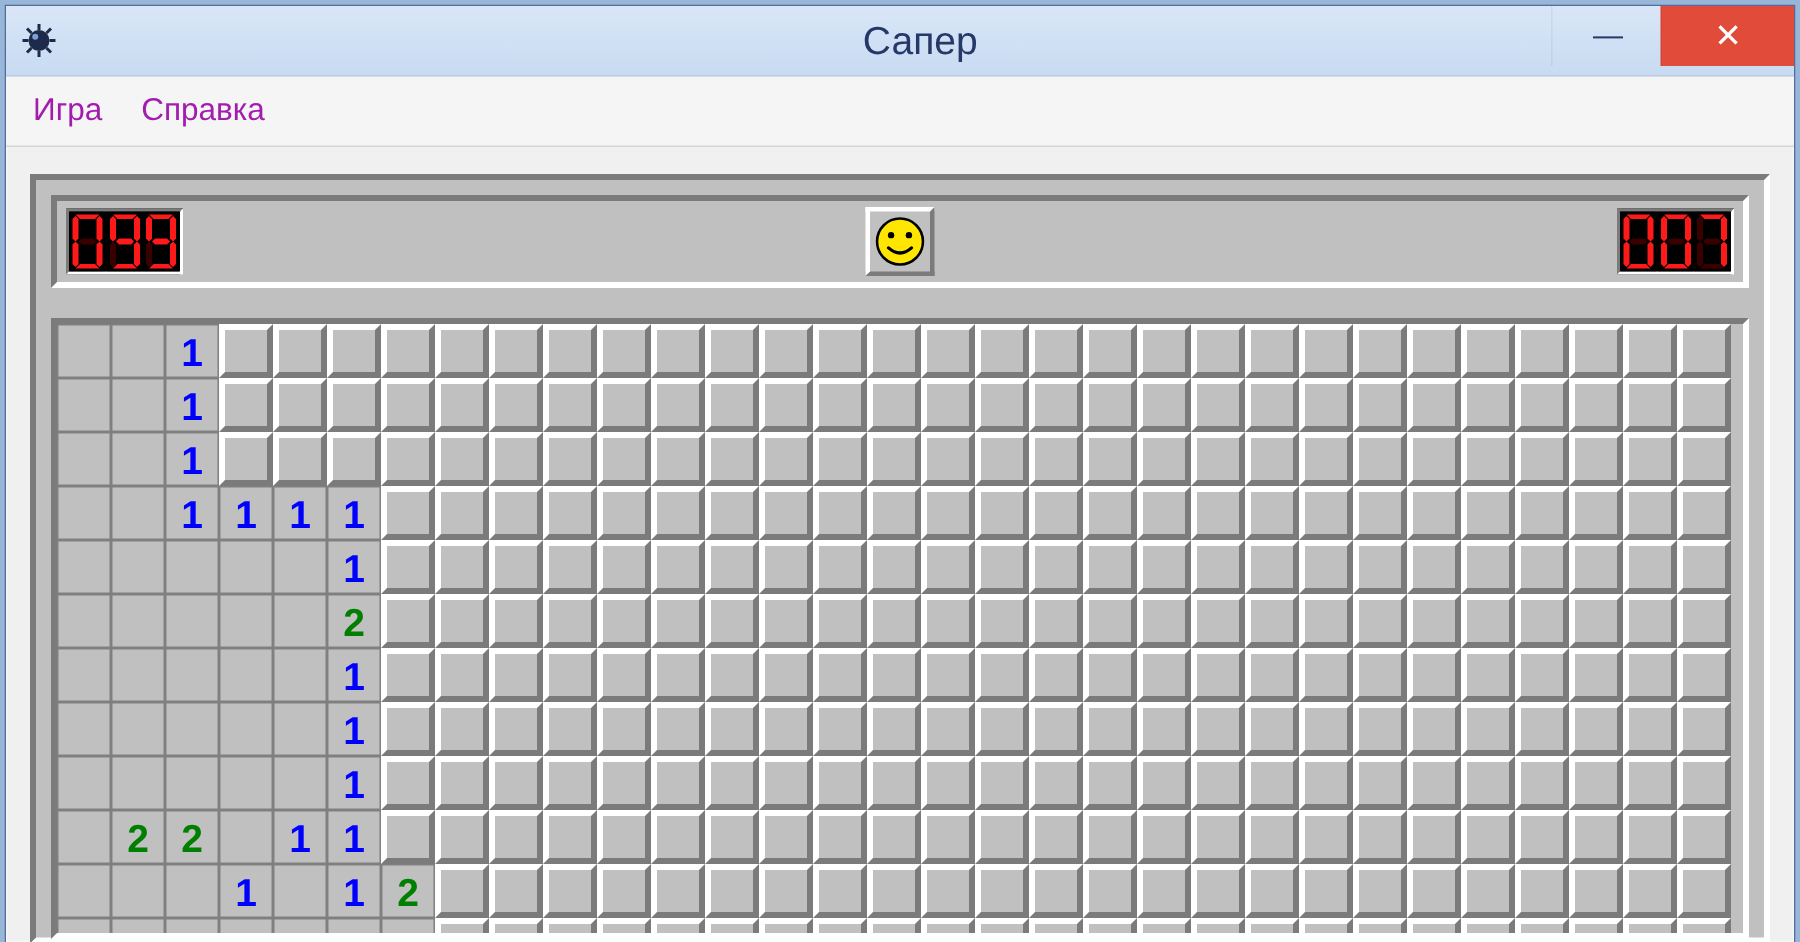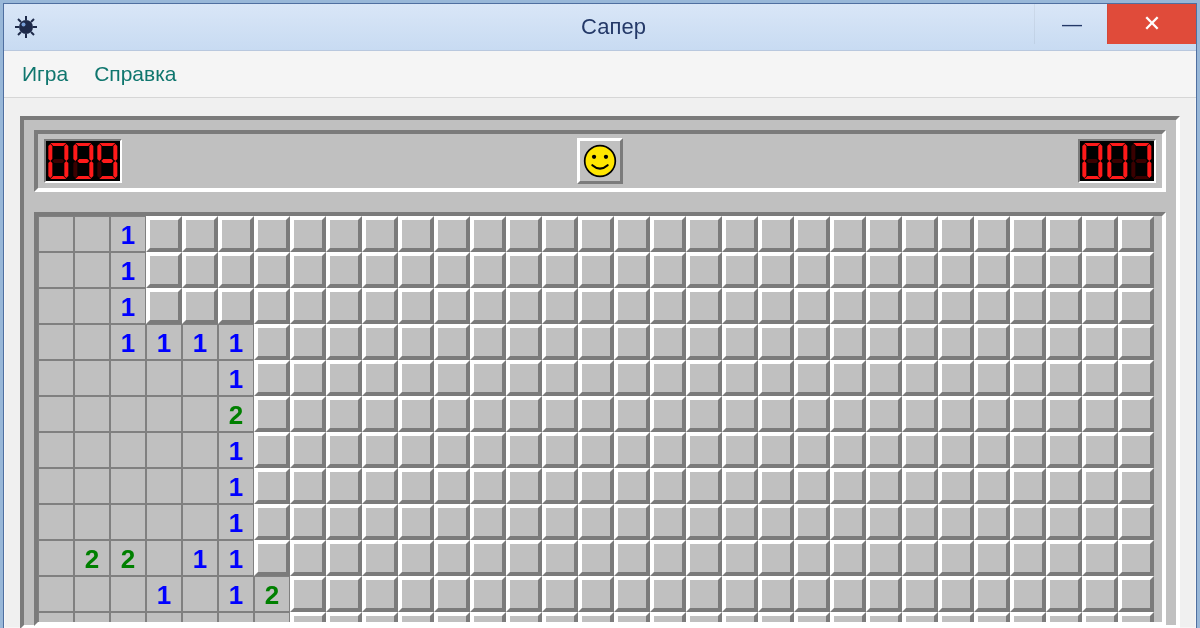--- a/index.html
+++ b/index.html
@@ -31,21 +31,21 @@
   }
   .title-icon {
     width: 24px; height: 24px;
     margin-left: 10px;
     flex: 0 0 auto;
   }
   .title-text {
     position: absolute;
     left: 0; right: 0;
     text-align: center;
-    font-size: 22px;
+    font-size: 26px;
     color: #243968;
     pointer-events: none;
     margin-left: 27px;
   }
   .win-buttons {
     position: absolute;
     right: 0; top: 0;
     height: 40px;
     display: flex;
   }
@@ -66,21 +66,21 @@
 
   
   .menubar {
     height: 46px;
     background: #f5f5f5;
     display: flex;
     align-items: center;
     gap: 26px;
     padding: 0 18px;
     font-size: 21px;
-    color: #0f766e;
+    color: #a21caf;
     border-bottom: 1px solid #d6d6d6;
   }
   .menu-item { cursor: default; }
 
   
   .game-outer {
     position: absolute;
     left: 16px; right: 16px; top: 112px; bottom: -1px;
     background: #c0c0c0;
     border-top:    4px solid #7b7b7b;

